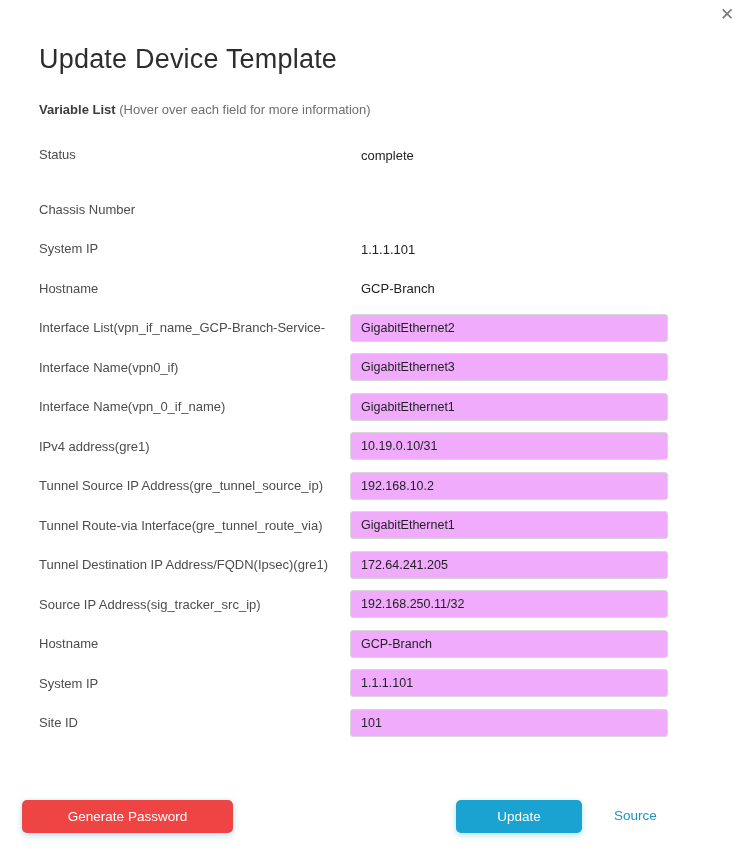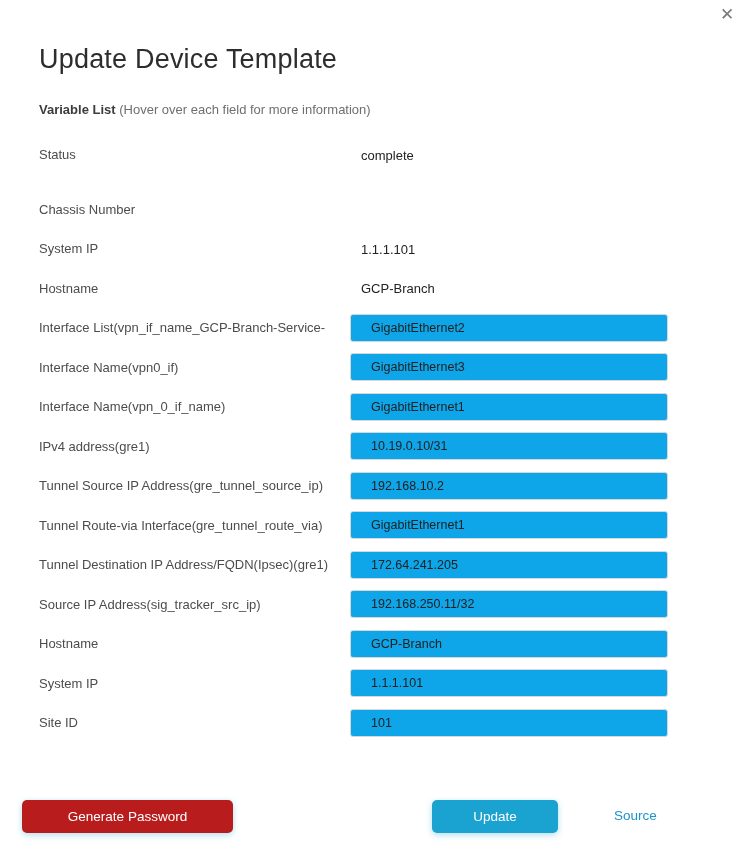--- a/index.html
+++ b/index.html
@@ -50,40 +50,40 @@
   }
   .val { flex: 1; }
   .txtval {
     display: inline-block;
     padding-left: 11px;
     font-size: 13px; color: #222;
   }
   .inp {
     width: 318px; height: 28px;
     border: 1px solid #d7d7d7; border-radius: 3px;
-    background: #0ea5e9;
-    padding: 0 20px;
+    background: #f0abfc;
+    padding: 0 10px;
     font-family: "Liberation Sans", "DejaVu Sans", sans-serif;
     font-size: 12.5px; color: #1f1f1f;
     outline: none;
   }
 
   .footer { position: absolute; left: 0; top: 800px; width: 752px; height: 34px; }
   .btn {
     position: absolute; top: 0;
     height: 33px;
     border: none; border-radius: 5px;
     color: #ffffff;
     font-family: "Liberation Sans", "DejaVu Sans", sans-serif;
     font-size: 13.5px;
     cursor: pointer;
     box-shadow: 0 2px 6px rgba(26,162,208,0.35);
   }
   .btn-generate { left: 22px; width: 211px; }
-  .btn-update { left: 432px; width: 126px; }
+  .btn-update { left: 456px; width: 126px; }
   .link-cancel {
     position: absolute; left: 614px; top: 8px;
     font-size: 13.5px;
     cursor: pointer;
     background: none; border: none;
     font-family: "Liberation Sans", "DejaVu Sans", sans-serif;
   }
 </style>
 </head>
 <body>
@@ -172,18 +172,18 @@
     </div>
 
     <div class="row">
       <span class="lbl">Site ID</span>
       <span class="val"><input class="inp" value="101" style=""></span>
     </div>
 
   </div>
 
   <div class="footer">
-    <button class="btn btn-generate" style="background: #b91c1c;">Generate Password</button>
+    <button class="btn btn-generate" style="background: #ef4444;">Generate Password</button>
     <button class="btn btn-update" style="background: rgb(26, 162, 208);">Update</button>
     <button class="link-cancel" style="color: rgb(27, 148, 200);">Source</button>
   </div>
 
 </div>
 
 </body></html>

